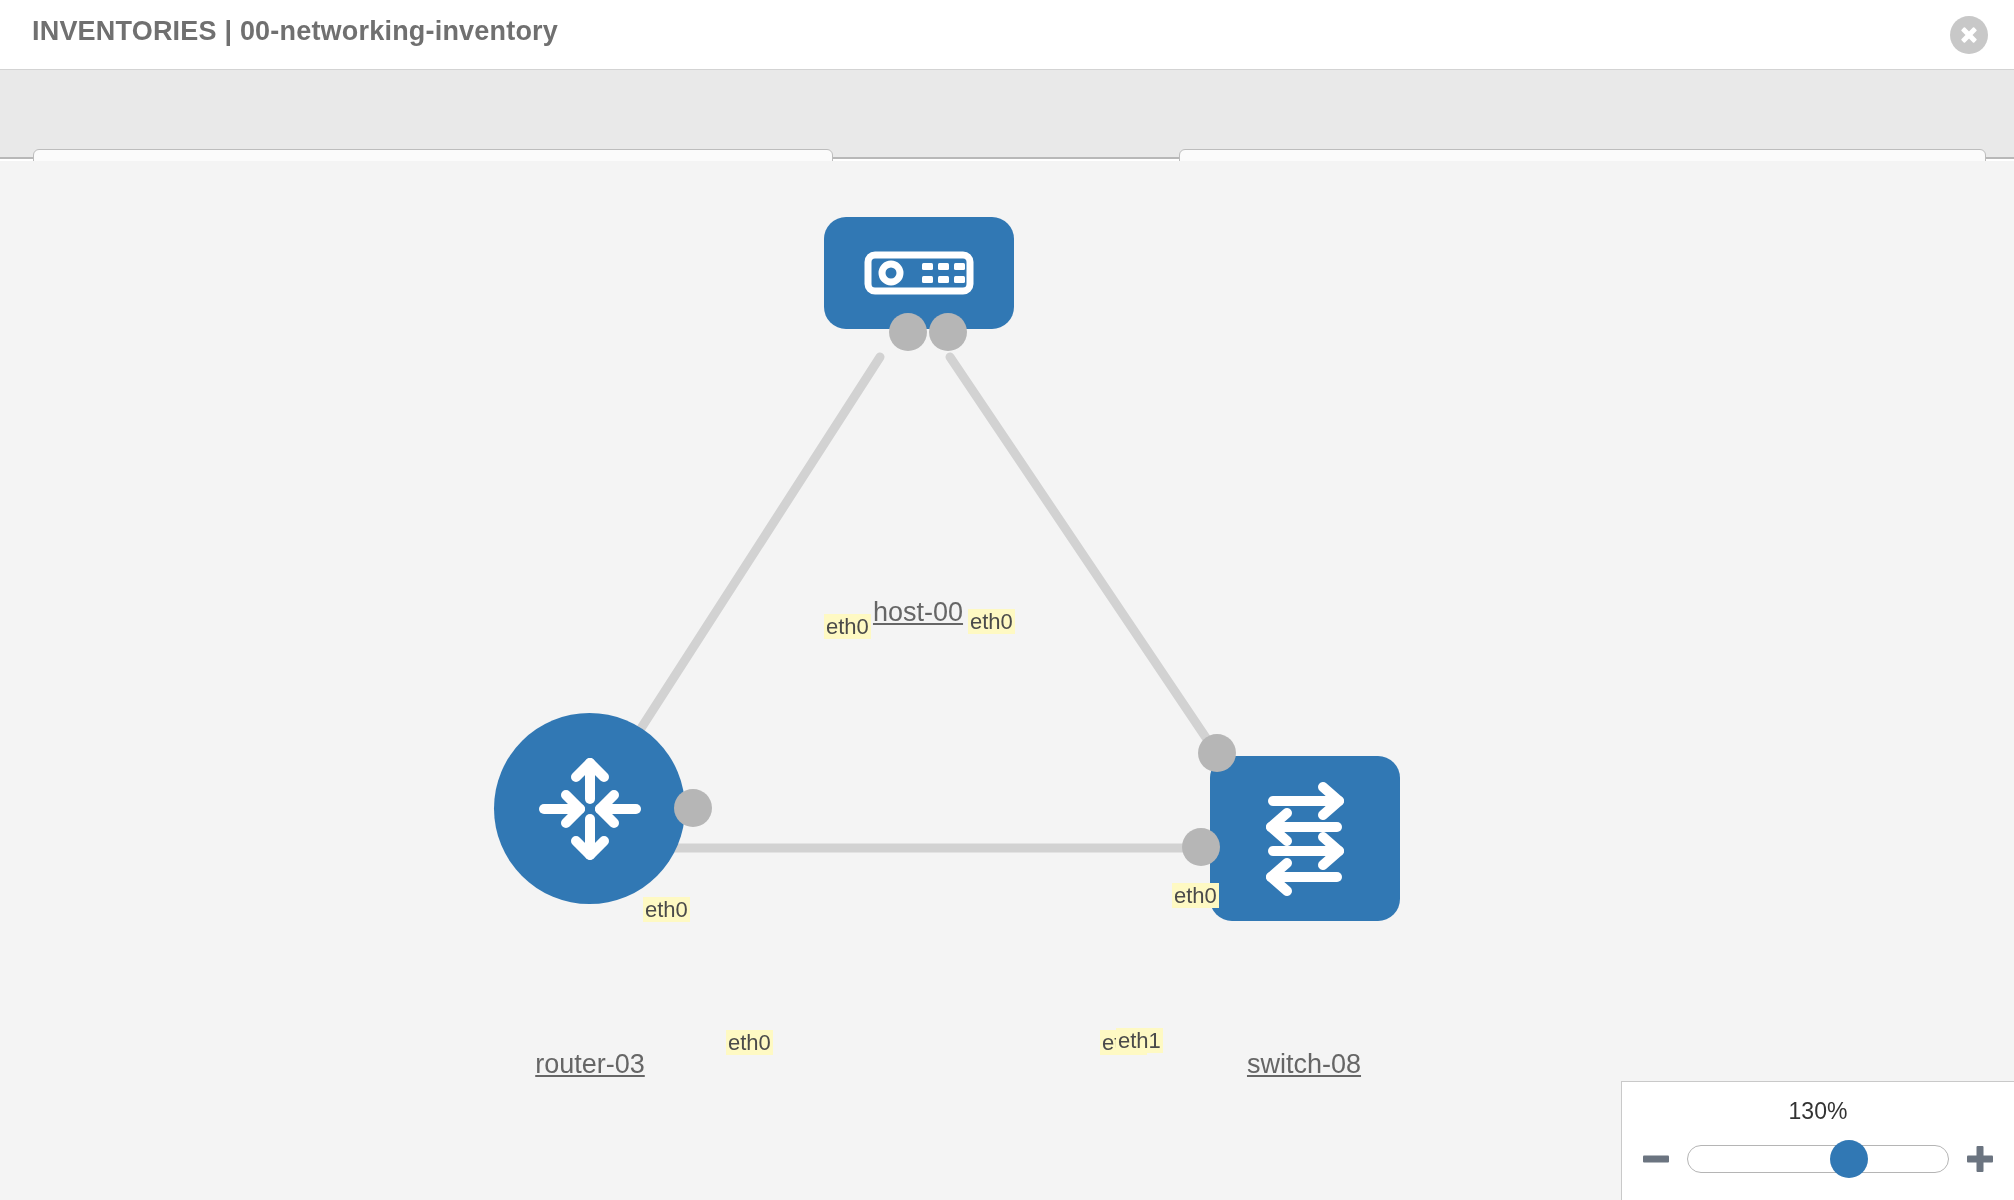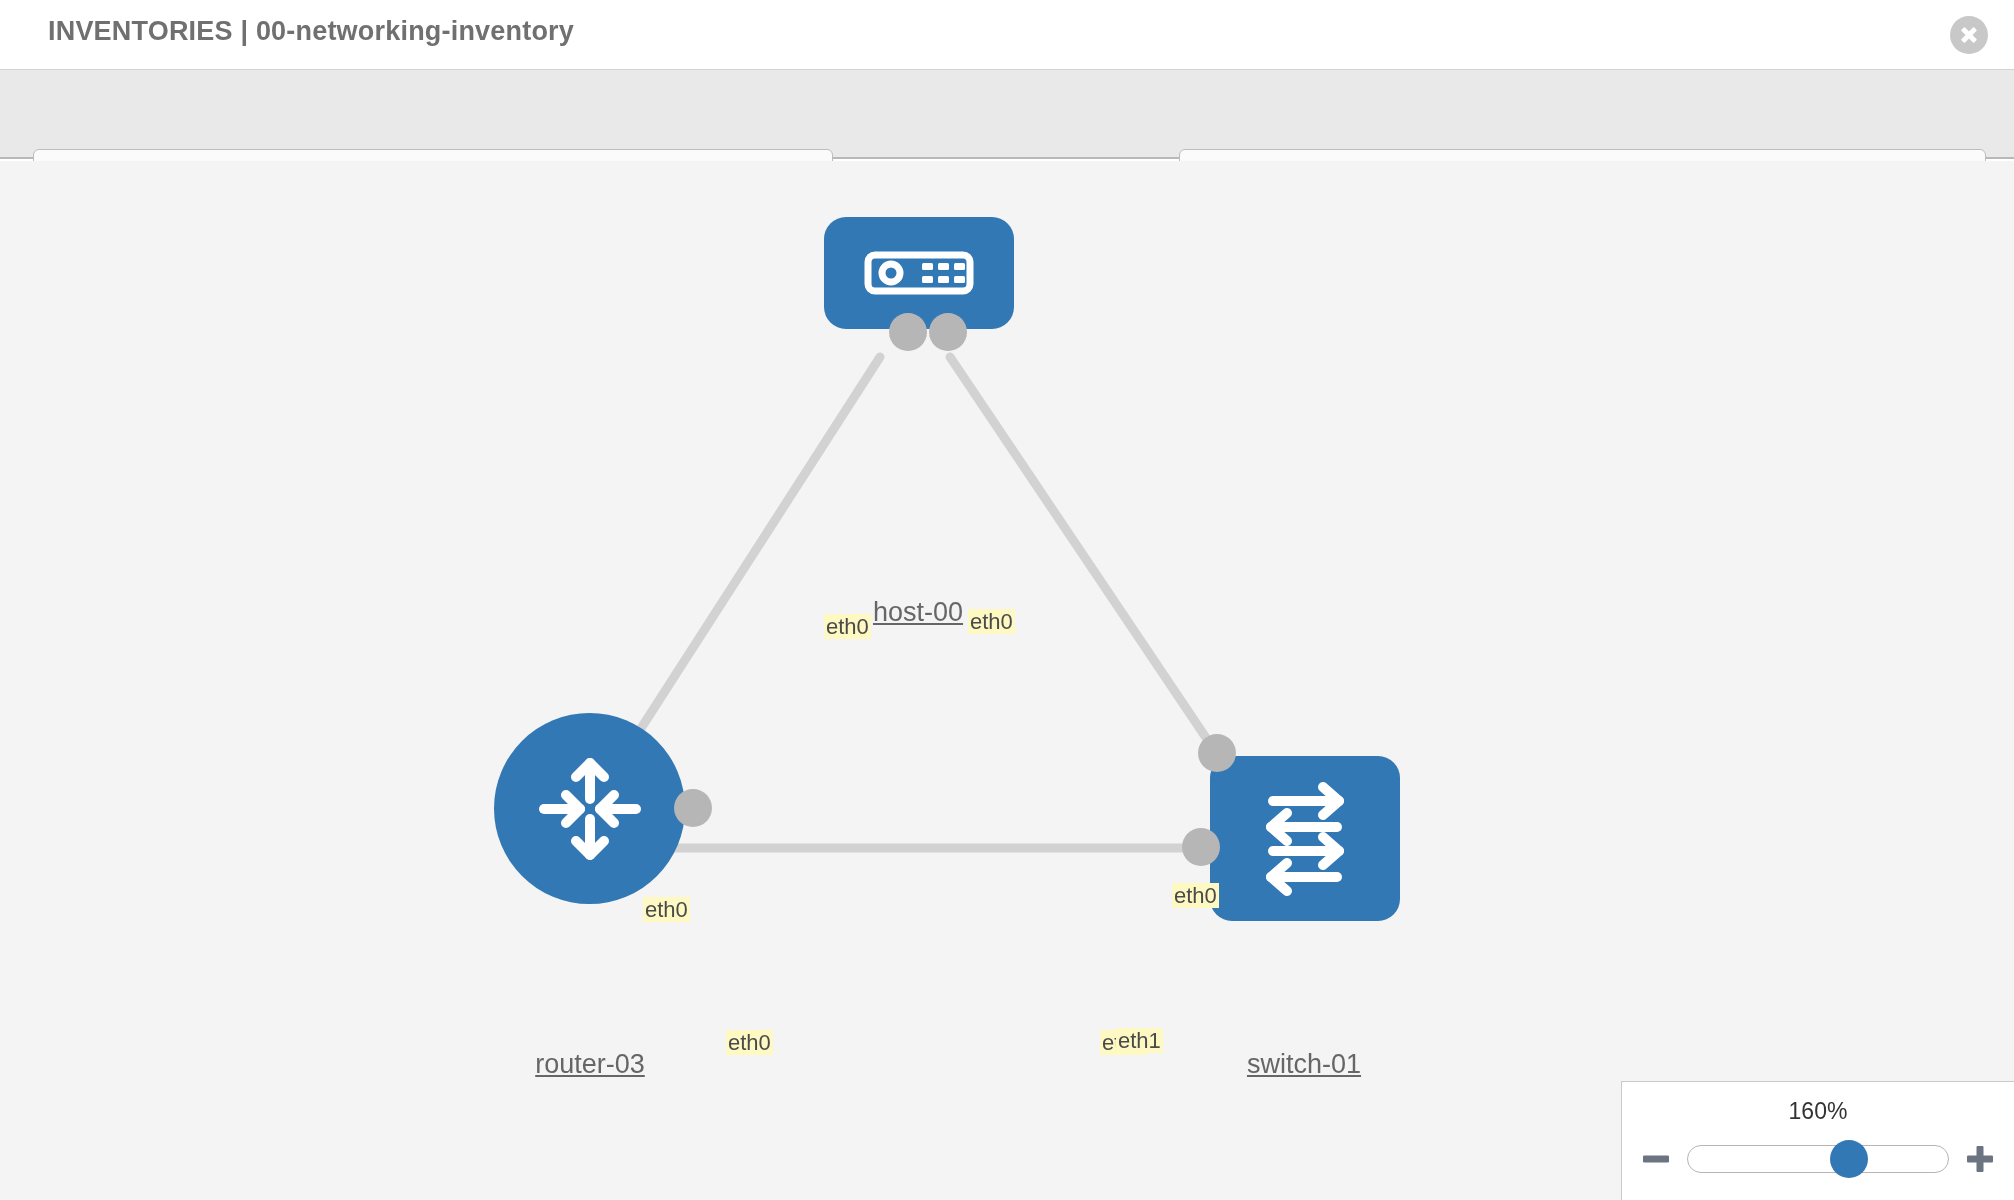--- a/index.html
+++ b/index.html
@@ -12,21 +12,21 @@
   }
 
   #app { position: relative; width: 2014px; height: 1200px; background: #ffffff; }
 
   
   .header {
     position: absolute; left: 0; top: 0; width: 2014px; height: 69px;
     background: #ffffff;
   }
   .header-title {
-    position: absolute; left: 48px; top: 16px;
+    position: absolute; left: 32px; top: 16px;
     font-size: 27px; font-weight: bold; color: #707070;
     letter-spacing: 0.2px; white-space: nowrap;
   }
   .close-btn {
     position: absolute; right: 26px; top: 16px;
     width: 38px; height: 38px; border-radius: 50%;
     background: #c8c8c8; cursor: pointer;
   }
   .close-btn::before, .close-btn::after {
     content: ""; position: absolute; left: 50%; top: 50%;
@@ -260,30 +260,30 @@
             <line x1="26" y1="70" x2="92" y2="70"></line>
             <polyline points="76,56 92,70 76,84"></polyline>
             <line x1="90" y1="96" x2="24" y2="96"></line>
             <polyline points="40,82 24,96 40,110"></polyline>
           </g>
         </svg>
       </div>
       <div class="port" style="left:-12px; top:24px;"></div>
       <div class="port" style="left:-28px; top:118px;"></div>
     </div>
-    <div class="node-label" style="left:1304px; top:888px;">switch-01</div>
+    <div class="node-label" style="left:1304px; top:888px;">switch-08</div>
 
     <div class="if-label" style="left:1172px; top:722px;">eth0</div>
     <div class="if-label" style="left:1100px; top:869px;">eth0</div>
     <div class="if-label" style="left:1116px; top:867px;">eth1</div>
 
   </div>
 
   <div class="zoom-panel">
-    <div class="zoom-value">160%</div>
+    <div class="zoom-value">130%</div>
     <div class="zoom-row">
       <div class="zoom-minus"></div>
       <div class="zoom-track">
         <div class="zoom-thumb" id="zoom-thumb" style="left: 62%;"></div>
       </div>
       <div class="zoom-plus"></div>
     </div>
   </div>
 
 </div>

